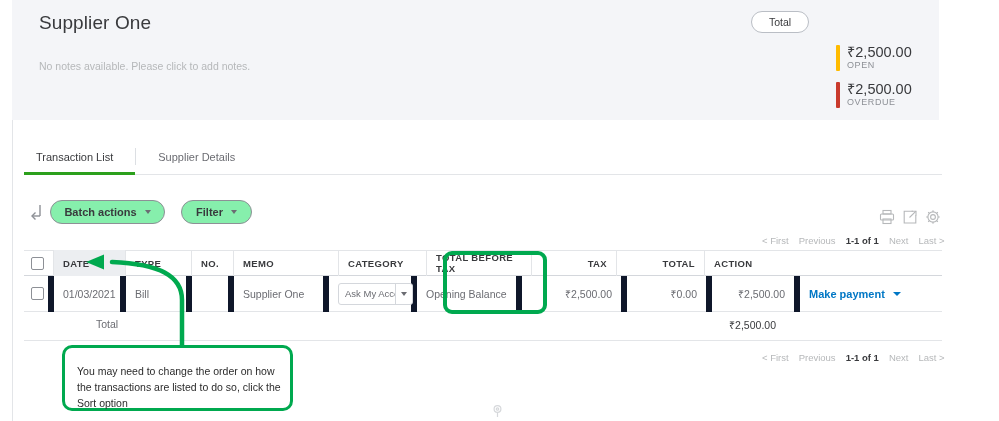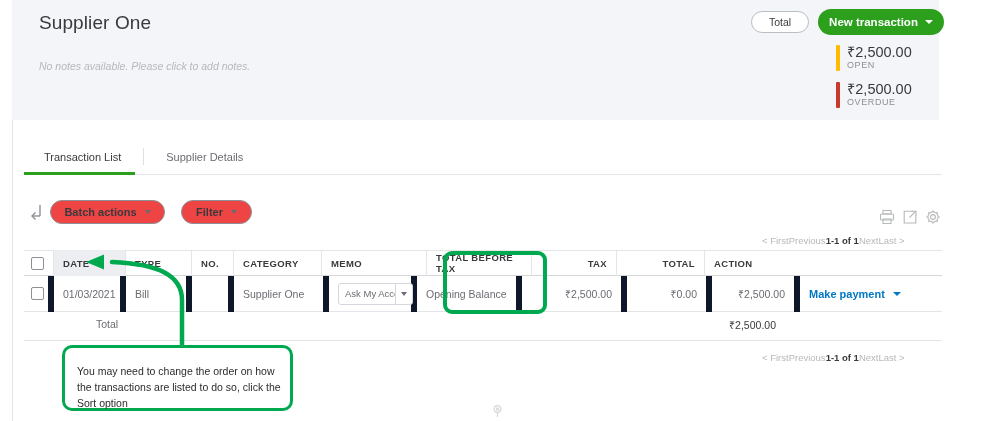--- a/index.html
+++ b/index.html
@@ -15,21 +15,21 @@
   .header-band {
     position: absolute; left: 12px; top: 0; width: 927px; height: 120px;
     background: #f4f5f8;
   }
   .page-title {
     position: absolute; left: 27px; top: 12px;
     font-size: 19px; color: #393a3d; font-weight: 400; letter-spacing: .1px;
   }
   .notes-text {
     position: absolute; left: 27px; top: 60px;
-    font-size: 10.5px; color: #b6b8ba; font-style: italic;
+    font-size: 10.5px; color: #b6b8ba; 
   }
 
   
   .edit-btn {
     position: absolute; left: 751px; top: 11px; width: 58px; height: 22px;
     border: 1px solid #babec5; border-radius: 11px; background: #fff;
     font-size: 10.5px; color: #393a3d; cursor: pointer;
     display:flex; align-items:center; justify-content:center;
   }
   .new-tx-btn {
@@ -61,43 +61,43 @@
   #bal-overdue { left: 836px; top: 82px; }
   #bal-overdue .bar { background:#c93a2d; height: 26px; }
 
   
   .content { position:absolute; left:12px; top:120px; width:927px; height: 301px; background:#fff;
              border-left:1px solid #e3e5e8; }
 
   
   .tabs { position:absolute; left:36px; top:148px; display:flex; align-items:center; }
   .tab { font-size:11px; color:#6b6c72; padding: 0 22px 0 0; cursor:pointer; }
-  .tab.active { color:#393a3d;margin-left:8px; }
+  .tab.active { color:#393a3d; }
   .tab-sep { width:1px; height:17px; background:#dcdfe3; margin-right:22px; }
   .tab-underline { position:absolute; left:24px; top:172px; width:111px; height:3px; background:#2ca01c; }
   .tab-rule { position:absolute; left:24px; top:173.5px; width:918px; height:1px; background:#e3e5e8; }
 
   
   .sort-icon { position:absolute; left:28px; top:203px; width:16px; height:18px; cursor:pointer; }
   .pill {
-    position:absolute; height:24px; border:1px solid #8d9096; border-radius:12px; background:#ef4444;
+    position:absolute; height:24px; border:1px solid #8d9096; border-radius:12px; background:#86efac;
     font-size:11px; color:#393a3d; font-weight:700; cursor:pointer;
     display:flex; align-items:center; justify-content:center; gap:8px;
   }
   #batch-actions { left:50px; top:200px; width:115px; }
   #filter-btn   { left:181px; top:200px; width: 71px; }
 
   
   .icon-btn { position:absolute; top:209px; width:16px; height:16px; cursor:pointer; }
   #print-icon { left:879px; }
   #export-icon { left:902px; }
   #gear-icon  { left:925px; }
 
   
-  .pager { position:absolute; display:flex; align-items:center; gap:0; font-size:9.5px; }
+  .pager { position:absolute; display:flex; align-items:center; gap:10px; font-size:9.5px; }
   .pager .dim { color:#b6b8ba; cursor:pointer; }
   .pager .cur { color:#393a3d; font-weight:700; }
   #pager-top { left:762px; top:235px; }
   #pager-bottom { left:762px; top:352px; }
 
   
   .tbl { position:absolute; left:24px; top:250px; width:918px; }
   .trow { display:flex; align-items:center; }
   .thead { height:26px; border-top:1px solid #e3e5e8; border-bottom:1px solid #d4d7dc; }
   .thead .cell {
@@ -167,24 +167,20 @@
 
 <div id="root">
 
   <div class="header-band">
     <div class="page-title">Supplier One</div>
     <div class="notes-text">No notes available. Please click to add notes.</div>
   </div>
 
   <button class="edit-btn">Total</button>
 
-  <button class="new-tx-btn">
-    <span>New transaction</span>
-    <span class="caret-wh"></span>
-  </button>
 
   <div class="bal" id="bal-open">
     <div class="bar"></div>
     <div>
       <div class="amt">₹2,500.00</div>
       <div class="lbl">OPEN</div>
     </div>
   </div>
 
   <div class="bal" id="bal-overdue">
@@ -260,22 +256,22 @@
     <div class="trow thead">
       <div class="cell c-chk">
         <span class="chk"></span>
       </div>
       <div class="cell c-date">
         <span>DATE</span>
         <span class="sort-caret"></span>
       </div>
       <div class="cell c-type">TYPE</div>
       <div class="cell c-no">NO.</div>
+      <div class="cell c-memo">MEMO</div>
       <div class="cell c-cat">CATEGORY</div>
-      <div class="cell c-memo">MEMO</div>
       <div class="cell c-tbt num">TOTAL BEFORE TAX</div>
       <div class="cell c-tax num">TAX</div>
       <div class="cell c-total num">TOTAL</div>
       <div class="cell c-action last">ACTION</div>
     </div>
 
     <div class="trow tbody-row">
       <div class="cell c-chk">
         <span class="chk"></span>
       </div>

